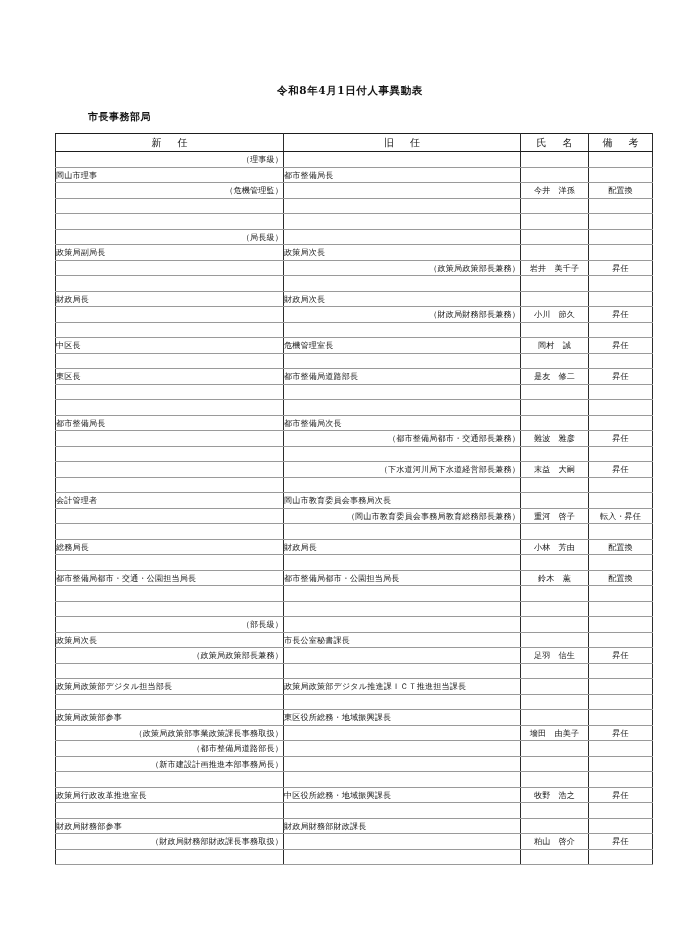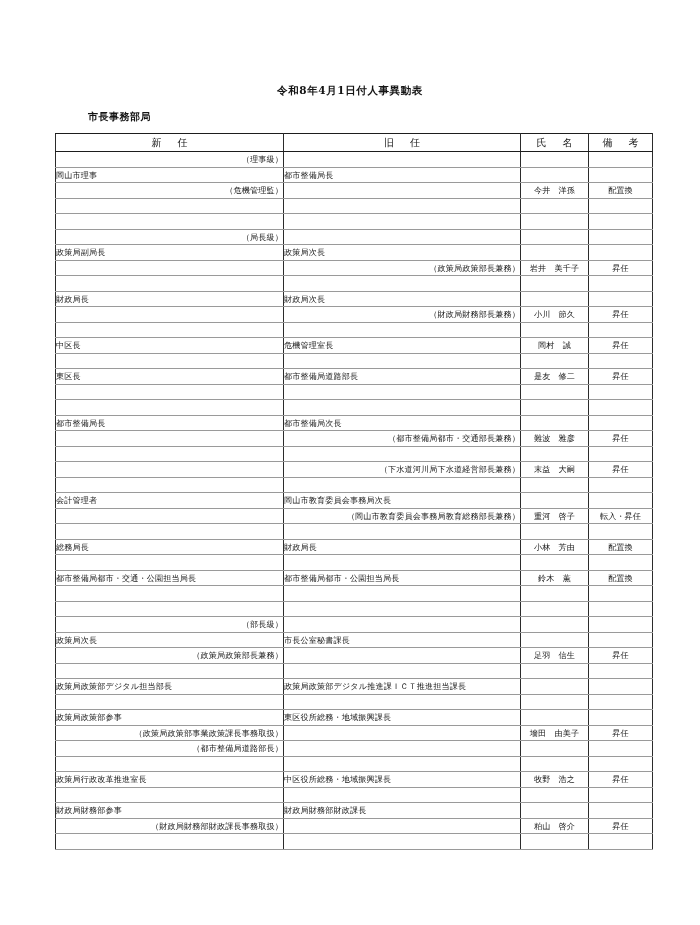--- a/index.html
+++ b/index.html
@@ -358,20 +358,26 @@
           <td class="cell-name">墻田　由美子</td>
           <td class="cell-remark">昇任</td>
         </tr>
         <tr>
           <td class="cell-new indent">（都市整備局道路部長）</td>
           <td class="cell-old"></td>
           <td class="cell-name"></td>
           <td class="cell-remark"></td>
         </tr>
         <tr>
+          <td class="cell-new indent">（新市建設計画推進本部事務局長）</td>
+          <td class="cell-old"></td>
+          <td class="cell-name"></td>
+          <td class="cell-remark"></td>
+        </tr>
+        <tr>
           <td class="cell-new"></td>
           <td class="cell-old"></td>
           <td class="cell-name"></td>
           <td class="cell-remark"></td>
         </tr>
         <tr>
           <td class="cell-new">政策局行政改革推進室長</td>
           <td class="cell-old">中区役所総務・地域振興課長</td>
           <td class="cell-name">牧野　浩之</td>
           <td class="cell-remark">昇任</td>

